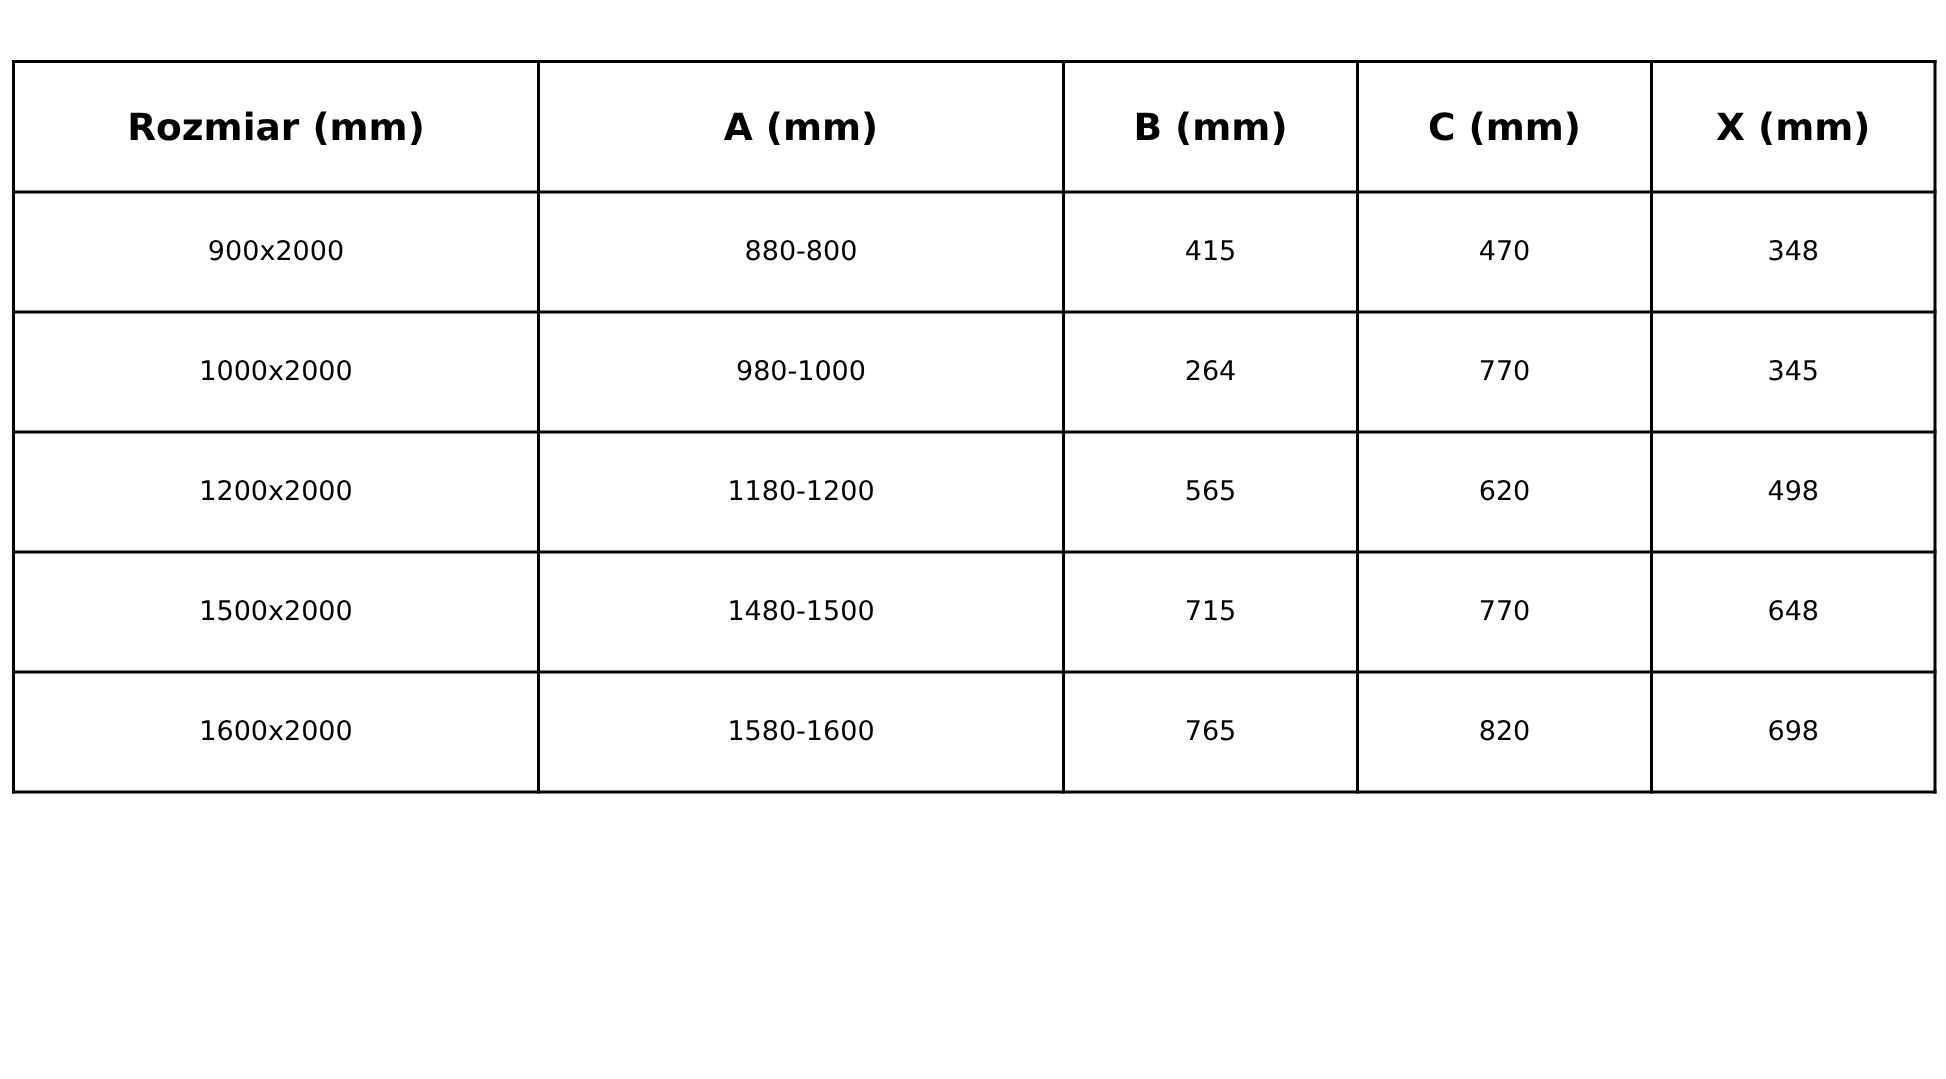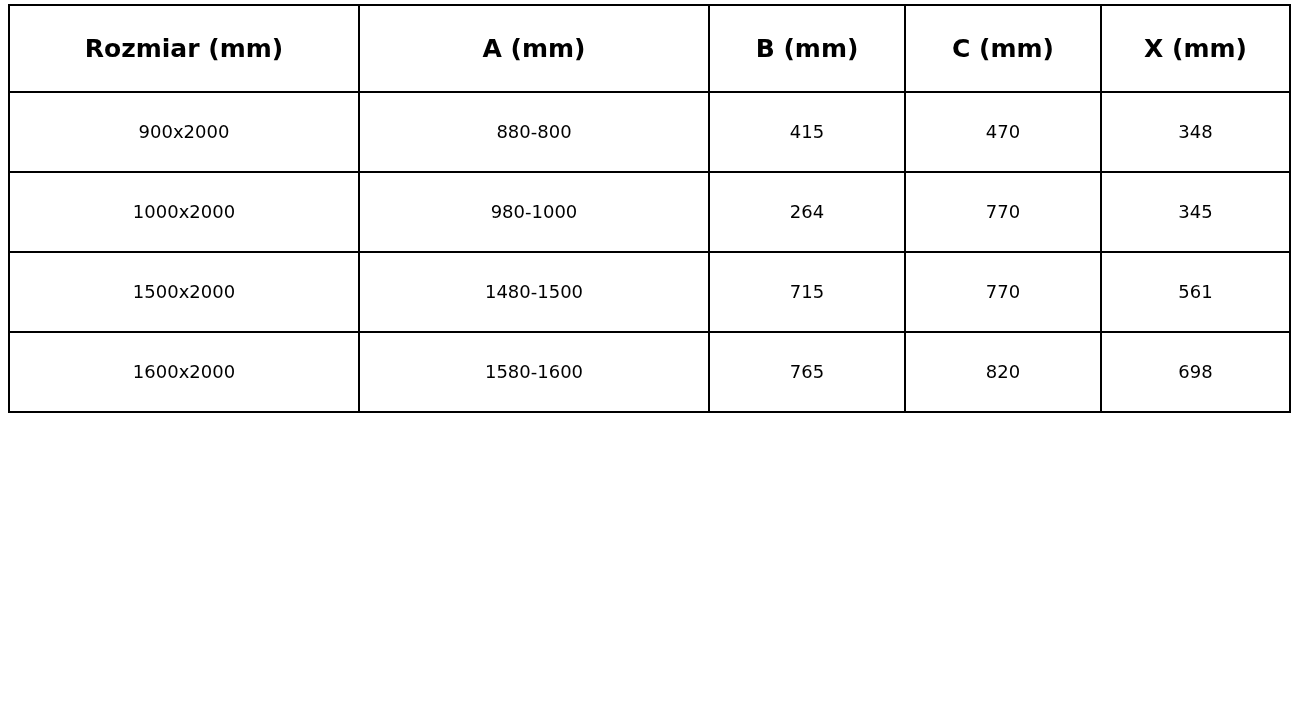--- a/index.html
+++ b/index.html
@@ -12,20 +12,21 @@
     height: 719px;
     font-family: "DejaVu Sans", sans-serif;
     color: #000000;
     overflow: hidden;
   }
   .sheet {
     width: 1297px;
     height: 504px;
     box-sizing: border-box;
     padding: 4px 8px 0 8px;
+    margin-top: 36px;
   }
   table.size-table {
     border-collapse: collapse;
     width: 1281px;
     table-layout: fixed;
   }
   table.size-table td,
   table.size-table th {
     border: 2px solid #000000;
     text-align: center;
@@ -79,25 +80,32 @@
         <td>348</td>
       </tr>
       <tr>
         <td>1000x2000</td>
         <td>980-1000</td>
         <td>264</td>
         <td>770</td>
         <td>345</td>
       </tr>
       <tr>
+        <td>1200x2000</td>
+        <td>1180-1200</td>
+        <td>565</td>
+        <td>620</td>
+        <td>498</td>
+      </tr>
+      <tr>
         <td>1500x2000</td>
         <td>1480-1500</td>
         <td>715</td>
         <td>770</td>
-        <td>561</td>
+        <td>648</td>
       </tr>
       <tr>
         <td>1600x2000</td>
         <td>1580-1600</td>
         <td>765</td>
         <td>820</td>
         <td>698</td>
       </tr>
     </tbody>
   </table>

